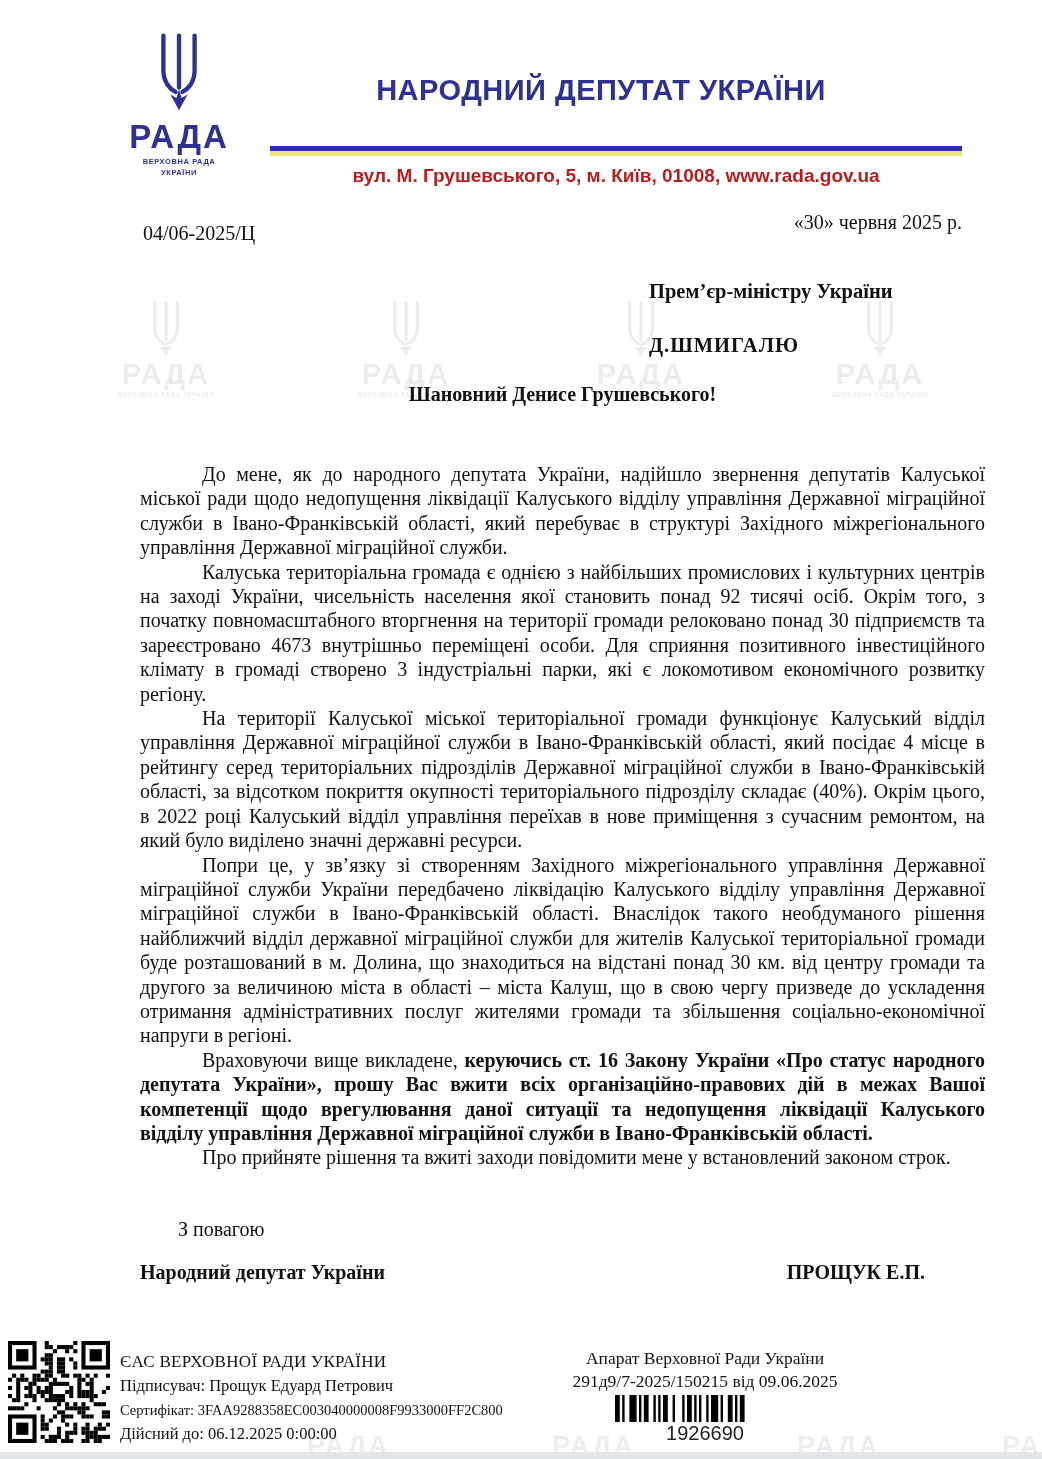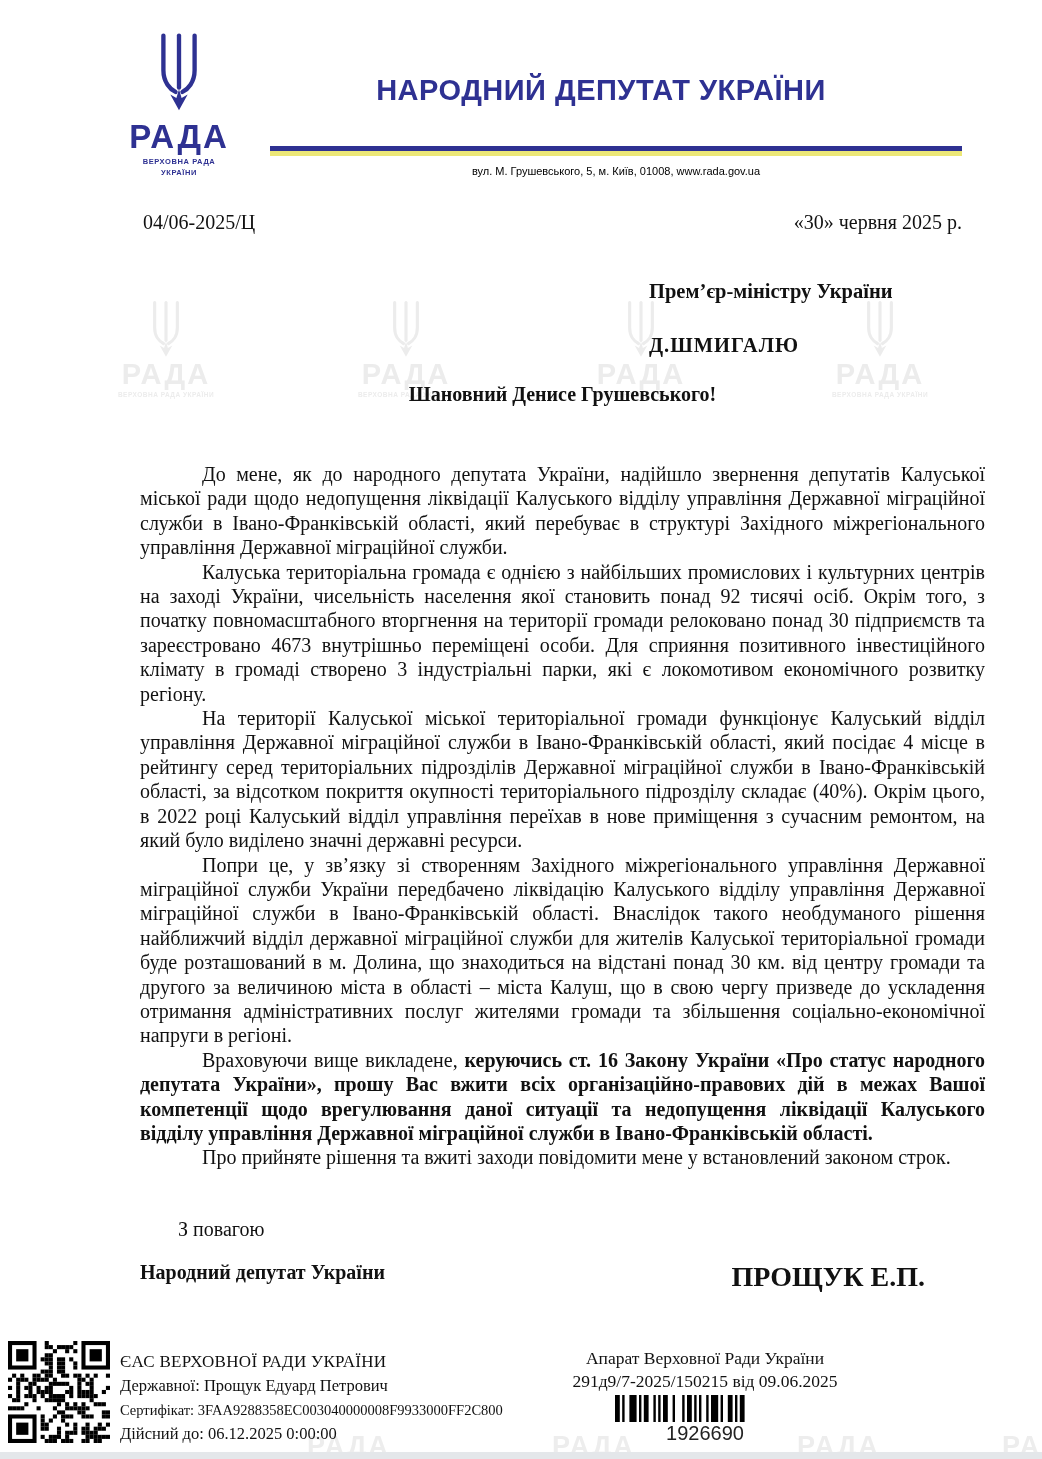--- a/index.html
+++ b/index.html
@@ -14,44 +14,44 @@
              letter-spacing:2px;color:#2e3192;line-height:1;margin-top:2px;}
   .logo-sub{font-family:"Liberation Sans",sans-serif;font-weight:700;font-size:7.5px;
             letter-spacing:.6px;color:#2e3192;margin-top:4px;line-height:1.4;}
   .doc-title{position:absolute;left:240px;right:80px;top:74px;text-align:center;
              font-family:"Liberation Sans",sans-serif;font-weight:600;font-size:29px;
              letter-spacing:.5px;color:#2e3192;}
   .stripe{position:absolute;left:270px;width:692px;}
   .stripe-blue{top:146px;height:5px;background:#2e3192;}
   .stripe-yellow{top:151px;height:5px;background:#ece777;}
   .hdr-address{position:absolute;left:270px;width:692px;top:165px;text-align:center;
-               font-family:"Liberation Sans",sans-serif;font-weight:400;font-size:11px;
-               color:#000000;}
-  
-  .ref-number{position:absolute;left:143px;top:211px;font-size:20px;}
+               font-family:"Liberation Sans",sans-serif;font-weight:700;font-size:19px;
+               color:#b91c1c;}
+  
+  .ref-number{position:absolute;left:143px;top:222px;font-size:20px;}
   .ref-date{position:absolute;right:80px;top:211px;font-size:20px;text-align:right;}
   
   .wm{position:absolute;width:100px;text-align:center;color:#ececec;}
   .wm-word{font-family:"Liberation Sans",sans-serif;font-weight:700;font-size:29px;
            letter-spacing:2px;line-height:1;margin-top:2px;}
   .wm-sub{font-family:"Liberation Sans",sans-serif;font-weight:700;font-size:6.5px;
           letter-spacing:.5px;line-height:1.3;margin-top:2px;}
   .wm-bottom{position:absolute;top:1431px;font-family:"Liberation Sans",sans-serif;
              font-weight:700;font-size:27px;letter-spacing:2px;color:#ededed;}
   
   .recipient{position:absolute;left:649px;top:280px;font-weight:700;font-size:20.5px;}
   .recipient-name{margin-top:31px;letter-spacing:1px;}
   .salutation{position:absolute;left:140px;width:845px;top:383px;text-align:center;
               font-weight:700;font-size:20px;}
   .letter-body{position:absolute;left:140px;width:845px;top:462px;font-size:20px;
                line-height:24.4px;text-align:justify;}
   .letter-body p{margin:0;text-indent:62px;}
   .closing-regards{position:absolute;left:178px;top:1218px;font-weight:400;font-size:20px;}
   .sig-position{position:absolute;left:140px;top:1261px;font-weight:700;font-size:20px;}
-  .sig-name{position:absolute;right:117px;top:1261px;font-weight:700;font-size:28px;}
+  .sig-name{position:absolute;right:117px;top:1261px;font-weight:700;font-size:20px;}
   
   .qr{position:absolute;left:8px;top:1341px;width:102px;height:102px;}
   .eas-block{position:absolute;left:120px;top:1342px;font-size:16.5px;line-height:24px;}
   .eas-title{font-size:17px;letter-spacing:.3px;margin-top:8px;}
   .eas-cert{font-size:14.5px;}
   .apparatus{position:absolute;left:540px;width:330px;top:1347px;text-align:center;
              font-size:17.5px;line-height:23px;}
   .barcode{margin:2px auto 0;display:block;}
   .barcode-number{font-family:"Liberation Sans",sans-serif;font-size:20px;color:#222;}
   .bottom-strip{position:absolute;left:0;right:0;bottom:0;height:7px;background:#e4e7ea;}
@@ -352,21 +352,21 @@
         <rect x="8" y="8" width="12" height="12" fill="#000"></rect>
         <rect x="72" y="0" width="28" height="28" fill="#000"></rect>
         <rect x="76" y="4" width="20" height="20" fill="#fff"></rect>
         <rect x="80" y="8" width="12" height="12" fill="#000"></rect>
         <rect x="0" y="72" width="28" height="28" fill="#000"></rect>
         <rect x="4" y="76" width="20" height="20" fill="#fff"></rect>
         <rect x="8" y="80" width="12" height="12" fill="#000"></rect>
       </svg></div>
   <div class="eas-block">
     <div class="eas-title">ЄАС ВЕРХОВНОЇ РАДИ УКРАЇНИ</div>
-    <div>Державної: Прощук Едуард Петрович</div>
+    <div>Підписувач: Прощук Едуард Петрович</div>
     <div class="eas-cert">Сертифікат: 3FAA9288358EC003040000008F9933000FF2C800</div>
     <div>Дійсний до: 06.12.2025 0:00:00</div>
   </div>
 
   <div class="apparatus">
     <div>Апарат Верховної Ради України</div>
     <div>291д9/7-2025/150215 від 09.06.2025</div>
     <svg class="barcode" id="barcode" width="180" height="27">
         <rect x="0.0" y="0" width="4.8" height="27" fill="#000"></rect>
         <rect x="7.2" y="0" width="2.4" height="27" fill="#000"></rect>

